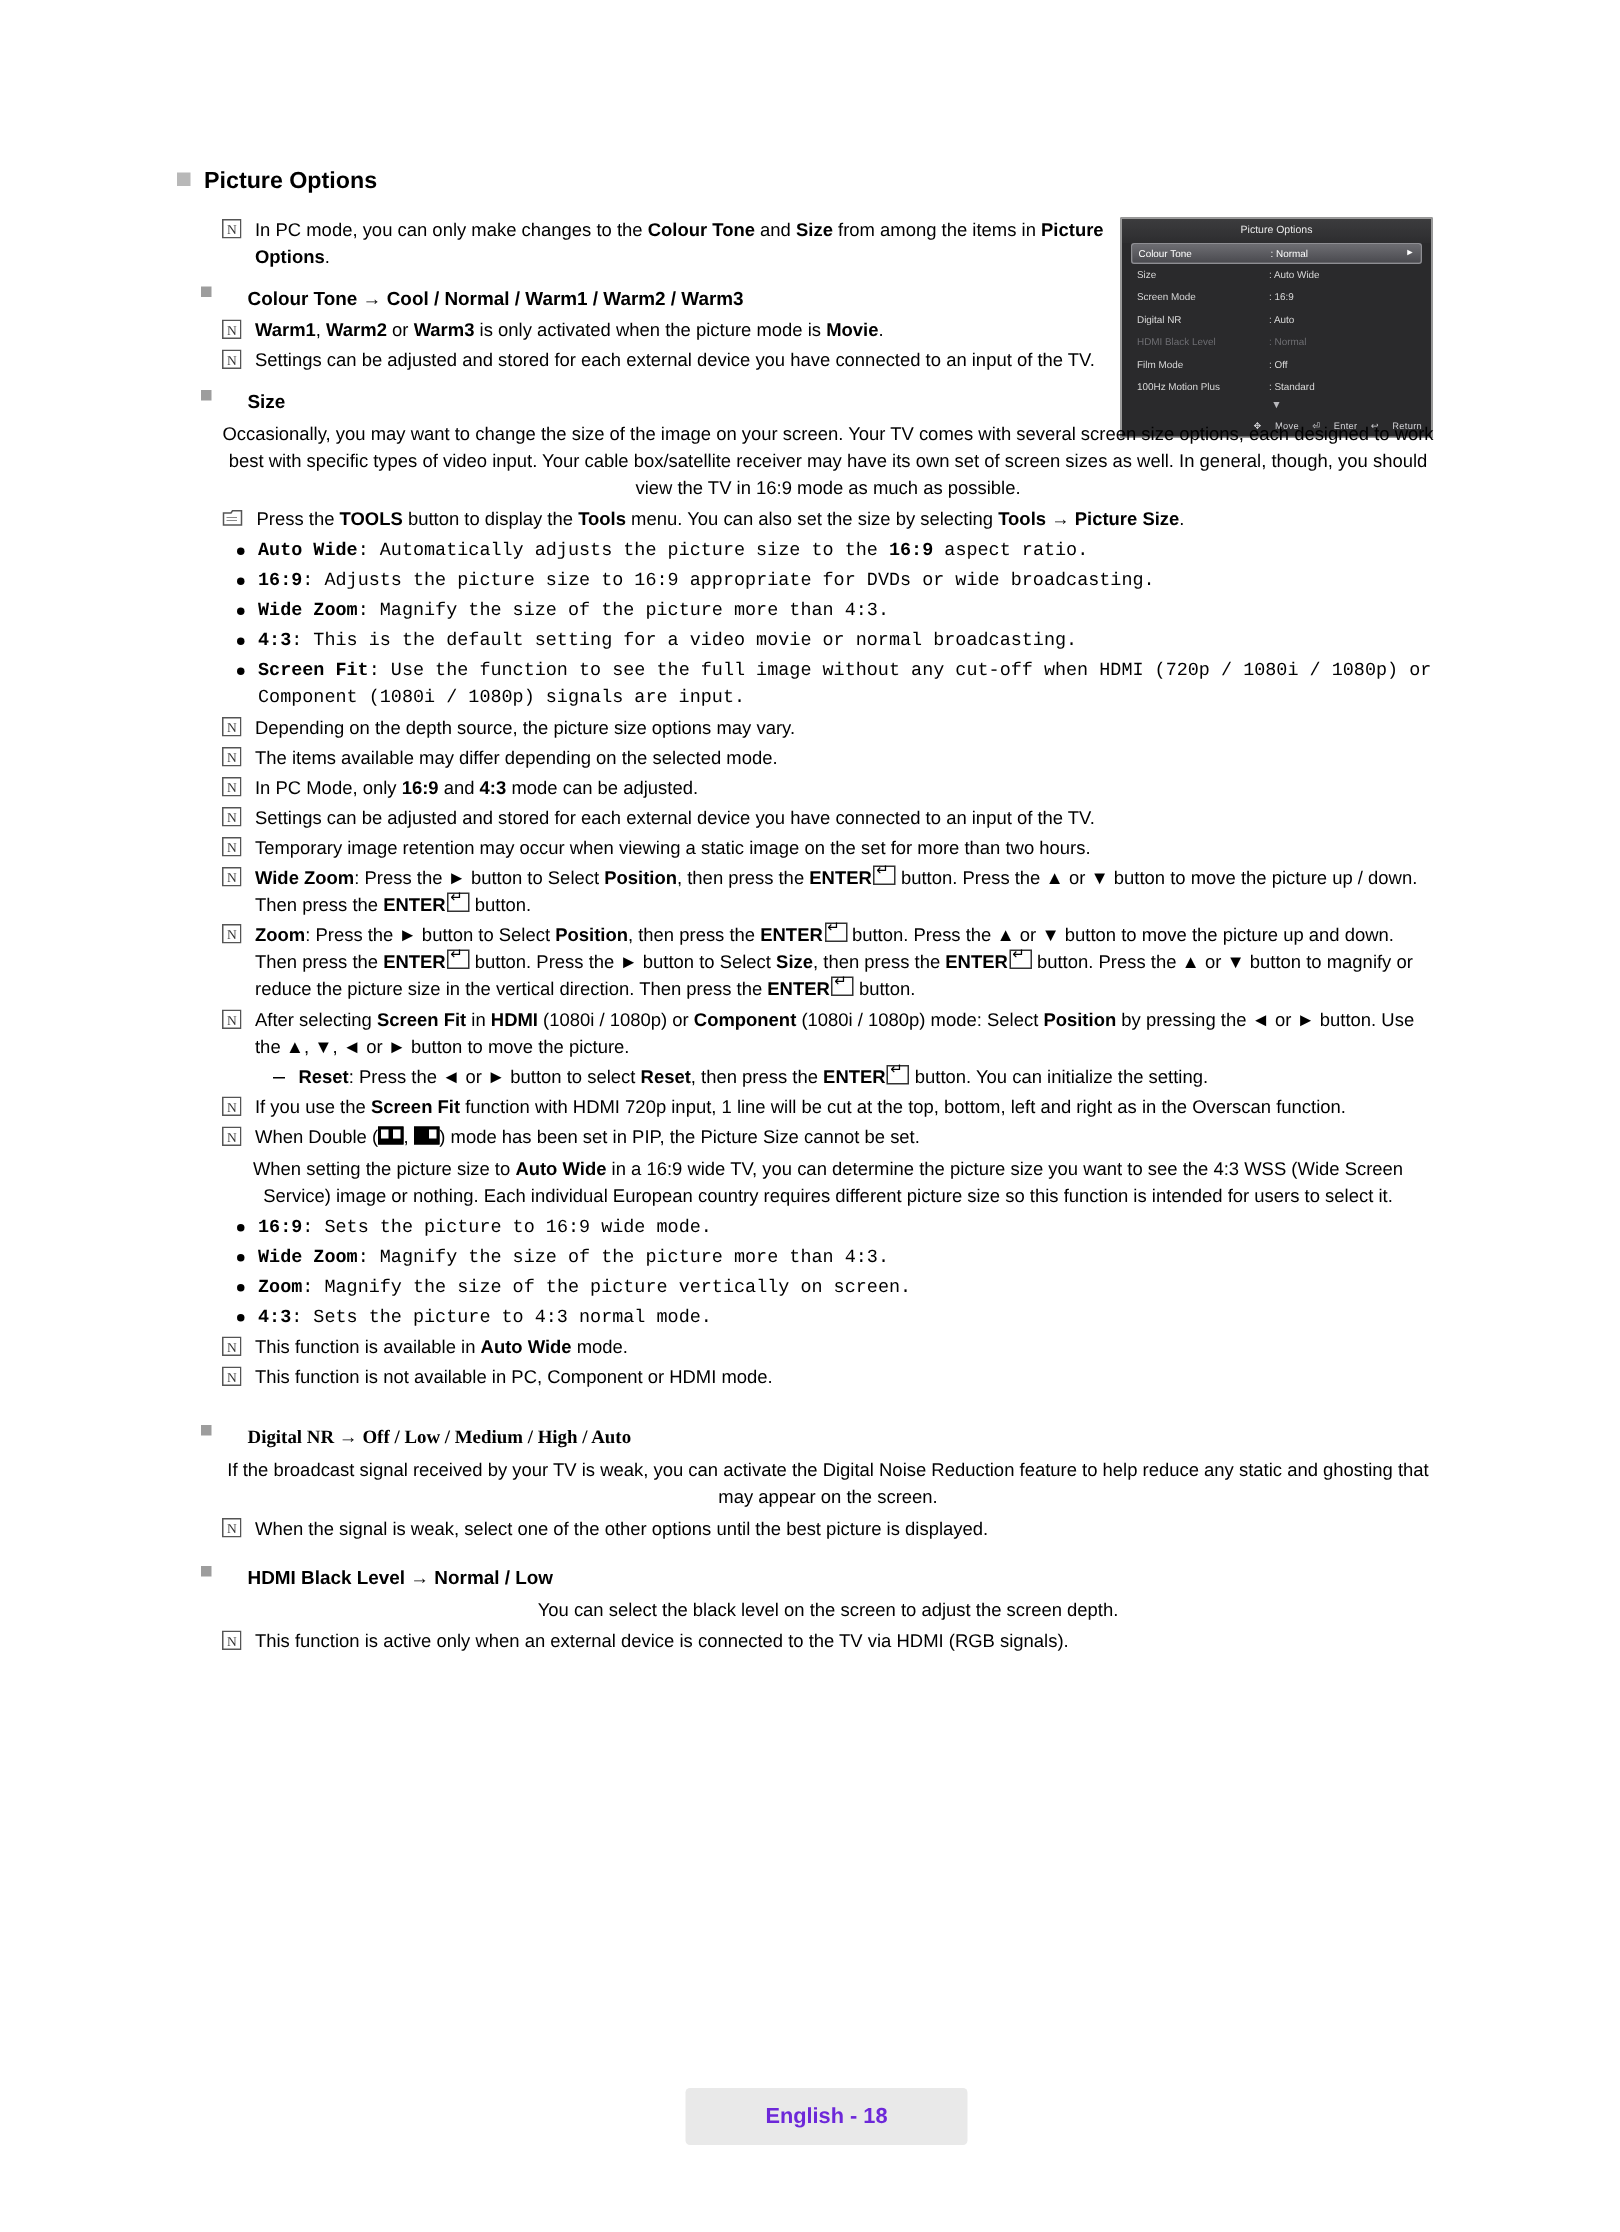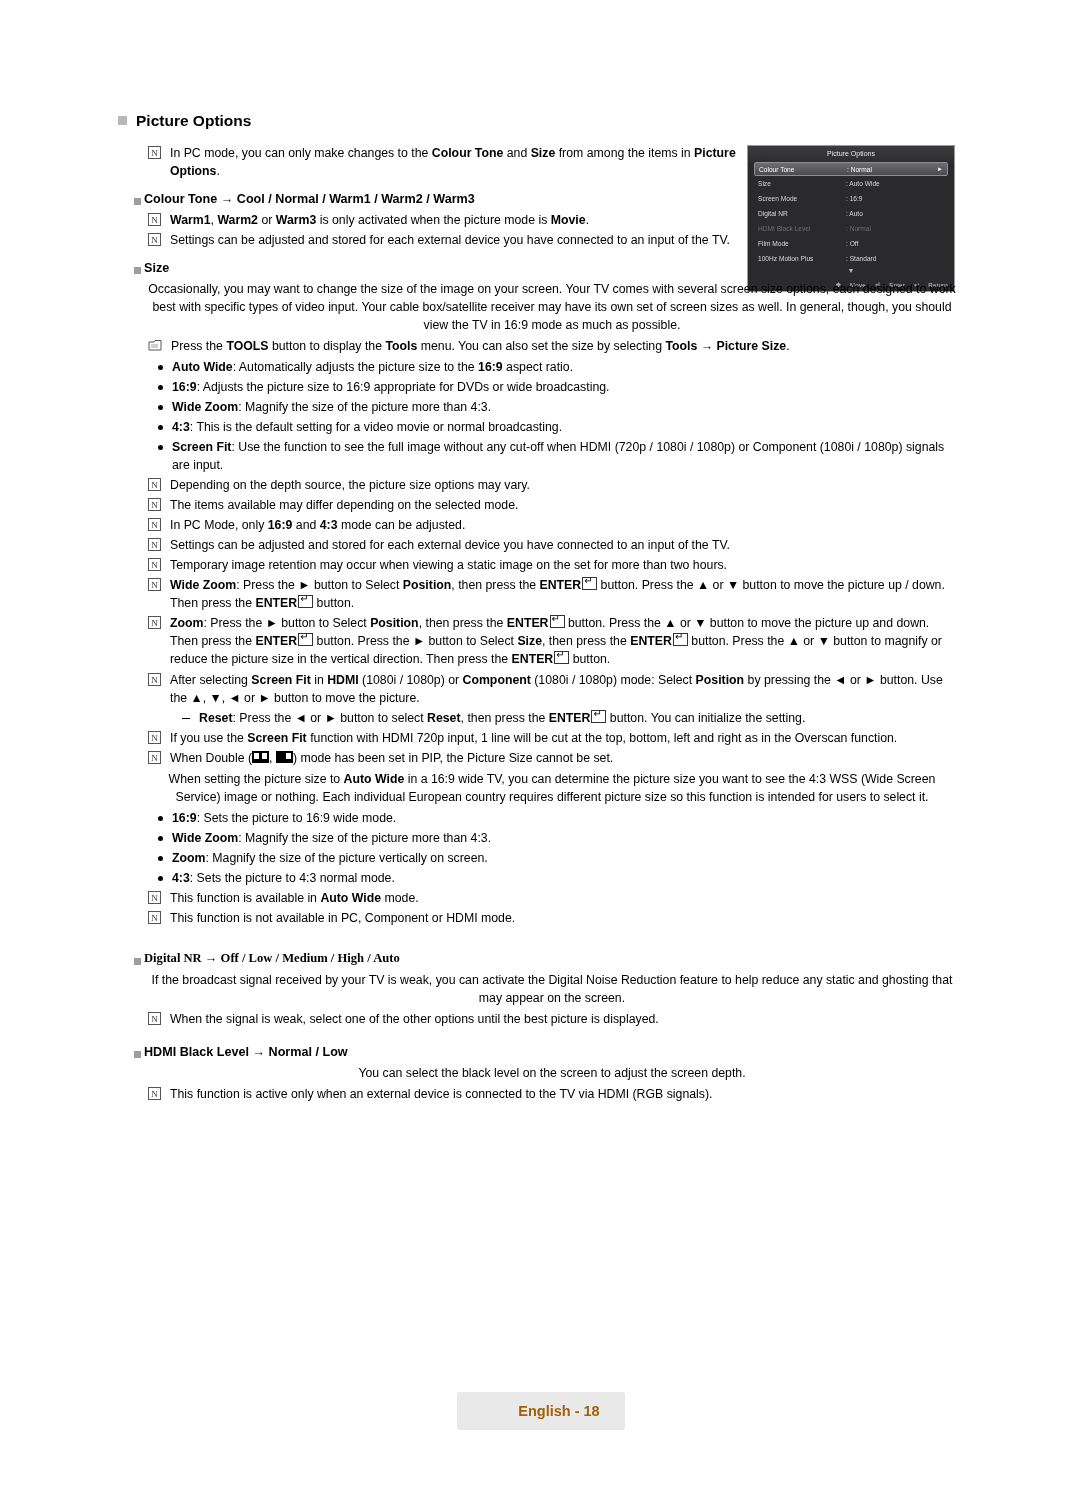--- a/index.html
+++ b/index.html
@@ -41,22 +41,22 @@
     width: 9px;
     height: 9px;
     background: #b8b8b8;
     position: relative;
     top: -1px;
     flex: none;
   }
 
   .subhead {
     display: flex;
-    align-items: flex-end;
-    gap: 3px;
+    align-items: flex-start;
+    gap: 24px;
     font-size: 12.6px;
     font-weight: bold;
     margin: 12px 0 5px 16px;
   }
   .subhead .sq {
     display: inline-block;
     width: 7px;
     height: 7px;
     background: #9d9d9d;
     flex: none;
@@ -101,21 +101,21 @@
     margin: 2px 0 2px 40px;
   }
   .dot .d {
     flex: none;
     width: 5px;
     height: 5px;
     border-radius: 50%;
     background: #000;
     margin-top: 7px;
   }
-  .dot .txt { flex: 1; }
+  .dot .txt { flex: 1; font-family: Liberation Mono, monospace; }
 
   .dash {
     display: flex;
     align-items: flex-start;
     gap: 9px;
     font-size: 12.3px;
     line-height: 1.47;
     margin: 2px 0 2px 64px;
   }
   .dash .d {
@@ -241,31 +241,30 @@
     color: #cfcfd3;
     letter-spacing: 0.2px;
   }
   .osd-foot span { margin-left: 7px; }
 
   
   .footer {
     position: absolute;
     left: 457px;
     top: 1392px;
-    width: 132px;
+    width: 188px;
     height: 38px;
     background: #e9e9e9;
     border-radius: 3px;
     display: flex;
     align-items: center;
     justify-content: center;
     font-size: 14.5px;
     font-weight: bold;
-    color: #a16207;
-    padding-left: 36px;
+    color: #6d28d9;
   }
 </style>
 </head>
 <body>
 
 <div class="page">
 
   <div class="osd">
     <div class="osd-title">Picture Options</div>
     <div class="osd-rows">

